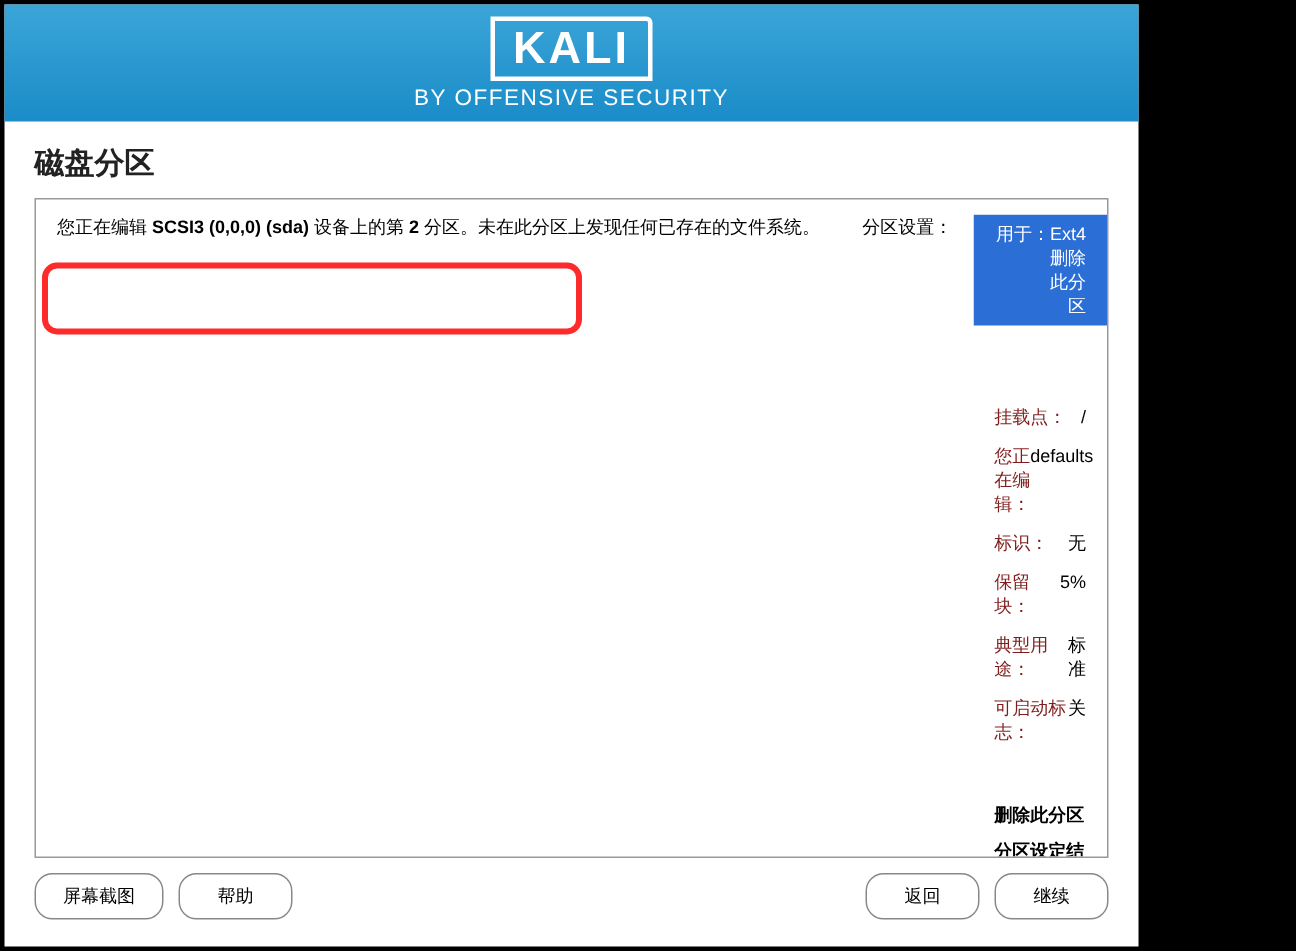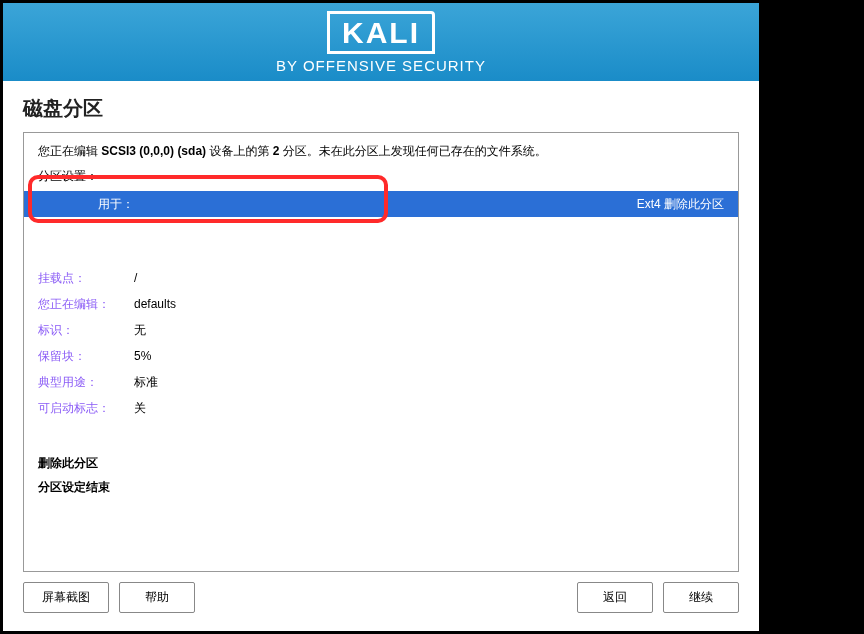--- a/index.html
+++ b/index.html
@@ -55,21 +55,20 @@
       font-size: 20px;
       font-weight: bold;
       color: #222;
     }
     .content {
       flex: 1;
       margin: 0 20px 10px 20px;
       border: 1px solid #999;
       padding: 10px 0 0 0;
       display: flex;
-      flex-direction: column;
       overflow: hidden;
       position: relative;
     }
     .info-line {
       padding: 0 14px 8px 14px;
       font-size: 12px;
     }
     .info-line .bold {
       font-weight: bold;
     }
@@ -83,21 +82,21 @@
       position: relative;
     }
     .row {
       display: flex;
       padding: 5px 14px;
       font-size: 12px;
       line-height: 16px;
     }
     .row .label {
       width: 96px;
-      color: #8b5cf6;
+      color: #7f1d1d;
     }
     .row .value {
       flex: 1;
     }
     .row.selected {
       background: #2b6fd6;
       color: #fff;
     }
     .row.selected .label, .row.selected .value {
       color: #fff;
@@ -129,21 +128,21 @@
     .footer-left, .footer-right {
       display: flex;
       gap: 10px;
     }
     .btn {
       border: 1px solid #888;
       background: #fff;
       padding: 6px 18px;
       font-size: 12px;
       cursor: pointer;
-      border-radius: 2px;
+      border-radius: 12px;
       min-width: 76px;
     }
   </style>
 </head>
 <body>
 
 <div class="window">
   <div class="header">
     <div class="logo">
       <div class="logo-box">KALI</div>

